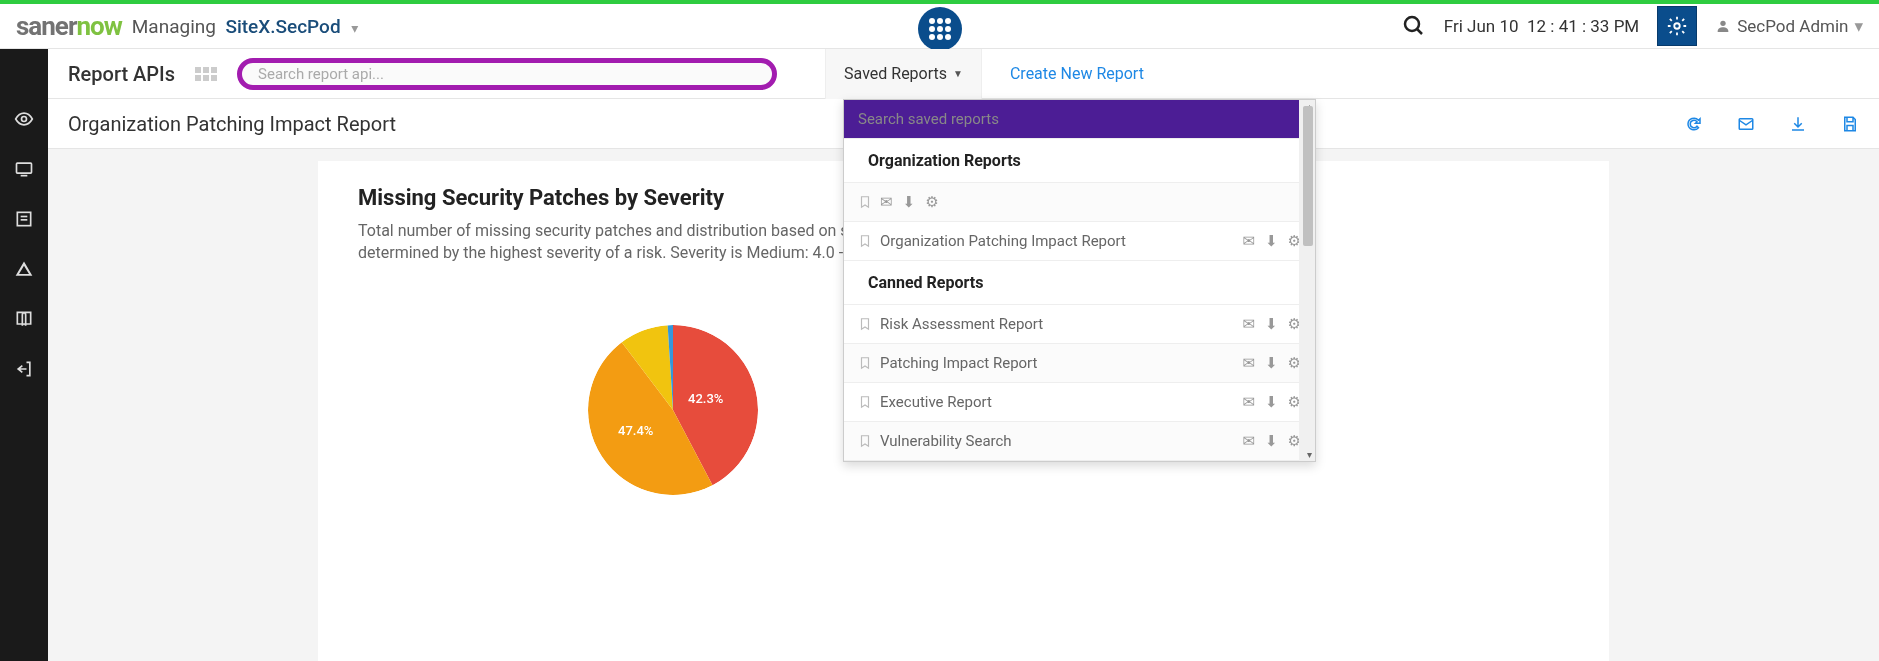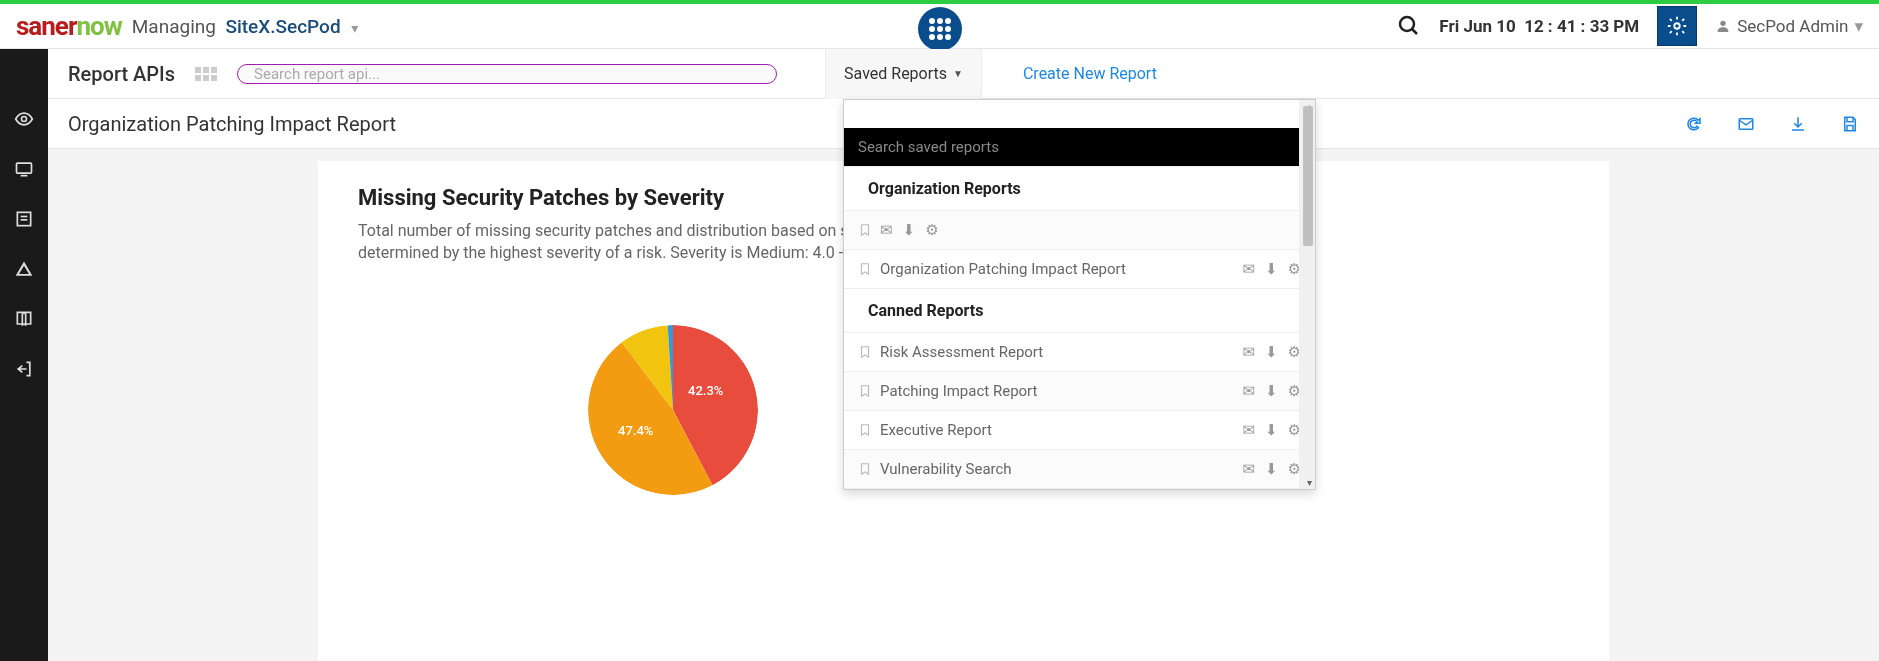--- a/index.html
+++ b/index.html
@@ -4,69 +4,69 @@
 <style>
 * { margin:0; padding:0; box-sizing:border-box; font-family:-apple-system,BlinkMacSystemFont,"Segoe UI",Roboto,sans-serif; }
 html,body { width:1879px; height:661px; overflow:hidden; background:#fff; }
 
 
 .top-accent { height:4px; background:#2ecc40; }
 
 
 .header { height:45px; background:#fff; border-bottom:1px solid #e5e5e5; display:flex; align-items:center; padding:0 16px; position:relative; }
 .logo { font-weight:700; font-size:26px; letter-spacing:-1px; }
-.logo .s1 { color:#b91c1c; }
+.logo .s1 { color:#737373; }
 .logo .s2 { color:#7fc241; }
 .managing { margin-left:10px; color:#555; font-size:19px; }
 .managing .site { color:#1a4d7a; font-weight:500; }
 .managing .chev { color:#999; margin-left:6px; font-size:14px; }
 .apps-badge { position:absolute; left:50%; transform:translateX(-50%); width:44px; height:44px; border-radius:50%; background:#0a4d8c; display:flex; align-items:center; justify-content:center; top:3px; }
 .apps-grid { display:grid; grid-template-columns:repeat(3,6px); grid-template-rows:repeat(3,6px); gap:2px; }
 .apps-grid span { background:#fff; border-radius:50%; width:6px; height:6px; }
 .header-right { margin-left:auto; display:flex; align-items:center; gap:18px; }
 .header-right .search-ic { color:#333; }
-.datetime { color:#333; font-size:17px; font-weight:700; }
+.datetime { color:#333; font-size:17px; font-weight:400; }
 .gear-box { width:40px; height:40px; background:#0a4d8c; display:flex; align-items:center; justify-content:center; border:1px solid #073a6b; }
 .user-block { color:#555; font-size:17px; display:flex; align-items:center; gap:6px; }
 
 
 .layout { display:flex; height:calc(100% - 49px); }
 .sidebar { width:48px; background:#1a1a1a; display:flex; flex-direction:column; align-items:center; padding-top:60px; gap:30px; }
 .sidebar .sb-item { color:#ddd; width:20px; height:20px; display:flex; align-items:center; justify-content:center; }
 .main { flex:1; background:#f4f4f4; display:flex; flex-direction:column; position:relative; }
 
 
 .subhead { height:50px; background:#fff; border-bottom:1px solid #e5e5e5; display:flex; align-items:center; padding:0 20px; gap:14px; }
 .subhead .title { font-size:20px; color:#333; font-weight:500; }
 .grid-ic { display:grid; grid-template-columns:repeat(3,6px); grid-template-rows:repeat(2,6px); gap:2px; margin-left:6px; }
 .grid-ic span { background:#ccc; width:6px; height:6px; }
-.search-api { flex:0 0 540px; height:20px; border:1px solid #a21caf; background:#fafafa; border-radius:16px; padding:0 16px; font-size:15px; color:#555; margin-left:6px; }
+.search-api { flex:0 0 540px; height:32px; border:5px solid #a21caf; background:#fafafa; border-radius:16px; padding:0 16px; font-size:15px; color:#555; margin-left:6px; }
 .search-api::placeholder { color:#aaa; }
 .saved-reports-btn { margin-left:34px; padding:0 18px; height:50px; display:flex; align-items:center; color:#333; font-size:16px; border-left:1px solid #eee; border-right:1px solid #eee; gap:6px; background:#f7f7f7; }
-.create-link { color:#1e88e5; font-size:16px; margin-left:27px; }
+.create-link { color:#1e88e5; font-size:16px; margin-left:14px; }
 
 
 .report-bar { height:50px; background:#fff; border-bottom:1px solid #e5e5e5; display:flex; align-items:center; padding:0 20px; }
 .report-bar .name { font-size:20px; color:#333; }
 .report-actions { margin-left:auto; display:flex; gap:34px; color:#1e88e5; }
 
 
 .content-wrap { flex:1; padding:12px 20px 0 20px; overflow:hidden; }
 .card { background:#fff; margin:0 250px; padding:24px 40px; height:100%; }
 .card h2 { font-size:22px; color:#222; font-weight:700; margin-bottom:10px; }
 .card p { color:#666; font-size:16px; line-height:1.4; max-width:780px; }
 
 
 .pie-wrap { margin-top:60px; margin-left:230px; position:relative; width:170px; height:170px; }
 .pie { width:170px; height:170px; border-radius:50%; }
 .pie-label { position:absolute; color:#fff; font-size:13px; font-weight:500; }
 
 
 .dropdown { position:absolute; top:50px; left:795px; width:473px; background:#fff; border:1px solid #ccc; box-shadow:0 4px 10px rgba(0,0,0,0.15); z-index:50; }
-.dd-search { padding:10px 14px; font-size:15px; color:#888; border-bottom:1px solid #eee; background:#000000;margin-top:28px; }
+.dd-search { padding:10px 14px; font-size:15px; color:#888; border-bottom:1px solid #eee; background:#4c1d95; }
 .dd-section { padding:12px 24px; font-weight:700; color:#222; font-size:16px; border-bottom:1px solid #eee; }
 .dd-row { display:flex; align-items:center; padding:10px 14px; border-bottom:1px solid #eee; color:#666; font-size:15px; gap:8px; }
 .dd-row:nth-child(odd){ background:#fbfbfb; }
 .dd-row .dd-name { flex:1; }
 .dd-row .dd-icons { display:flex; gap:10px; color:#999; }
 .dd-scroll { position:absolute; right:0; top:0; bottom:0; width:16px; background:#f0f0f0; }
 .dd-thumb { position:absolute; right:2px; top:6px; width:10px; height:140px; background:#c0c0c0; border-radius:2px; }
 .dd-arrow-up, .dd-arrow-down { position:absolute; right:3px; font-size:10px; color:#666; }
 .dd-arrow-up { top:1px; } .dd-arrow-down { bottom:1px; }
 
@@ -292,19 +292,19 @@
       <div class="card">
         <h2>Missing Security Patches by Severity</h2>
         <p>Total number of missing security patches and distribution based on severity of a patch. Severity of a patch is determined by the highest severity of a risk. Severity is Medium: 4.0 - 6.9 and Low: 0.1 - 3.9</p>
         <div class="pie-wrap">
           <svg class="pie" viewBox="0 0 100 100" id="pie-svg">
               <path d="M50 50 L50 0 A50 50 0 0 1 73.25755390387289 94.26156556662278 Z" fill="#e74c3c"></path>
               <path d="M50 50 L73.25755390387289 94.26156556662278 A50 50 0 0 1 19.853522915548773 10.110278023071444 Z" fill="#f39c12"></path>
               <path d="M50 50 L19.853522915548773 10.110278023071444 A50 50 0 0 1 46.86047402353434 0.09866357858642516 Z" fill="#f1c40f"></path>
               <path d="M50 50 L46.86047402353434 0.09866357858642516 A50 50 0 0 1 50.000000000000036 0 Z" fill="#3498db"></path>
             </svg>
-          <div class="pie-label" style="top:58px;left:100px">42.3%</div>
+          <div class="pie-label" style="top:66px;left:100px">42.3%</div>
           <div class="pie-label" style="top:98px;left:30px">47.4%</div>
         </div>
       </div>
     </div>
   </div>
 </div>
 
 </body></html>

